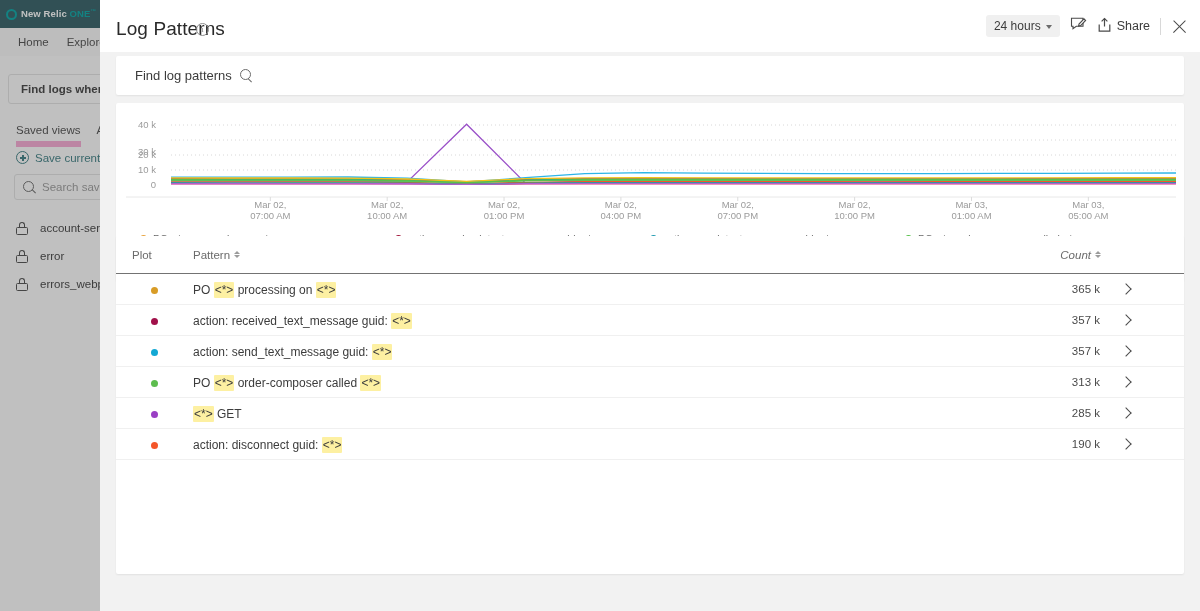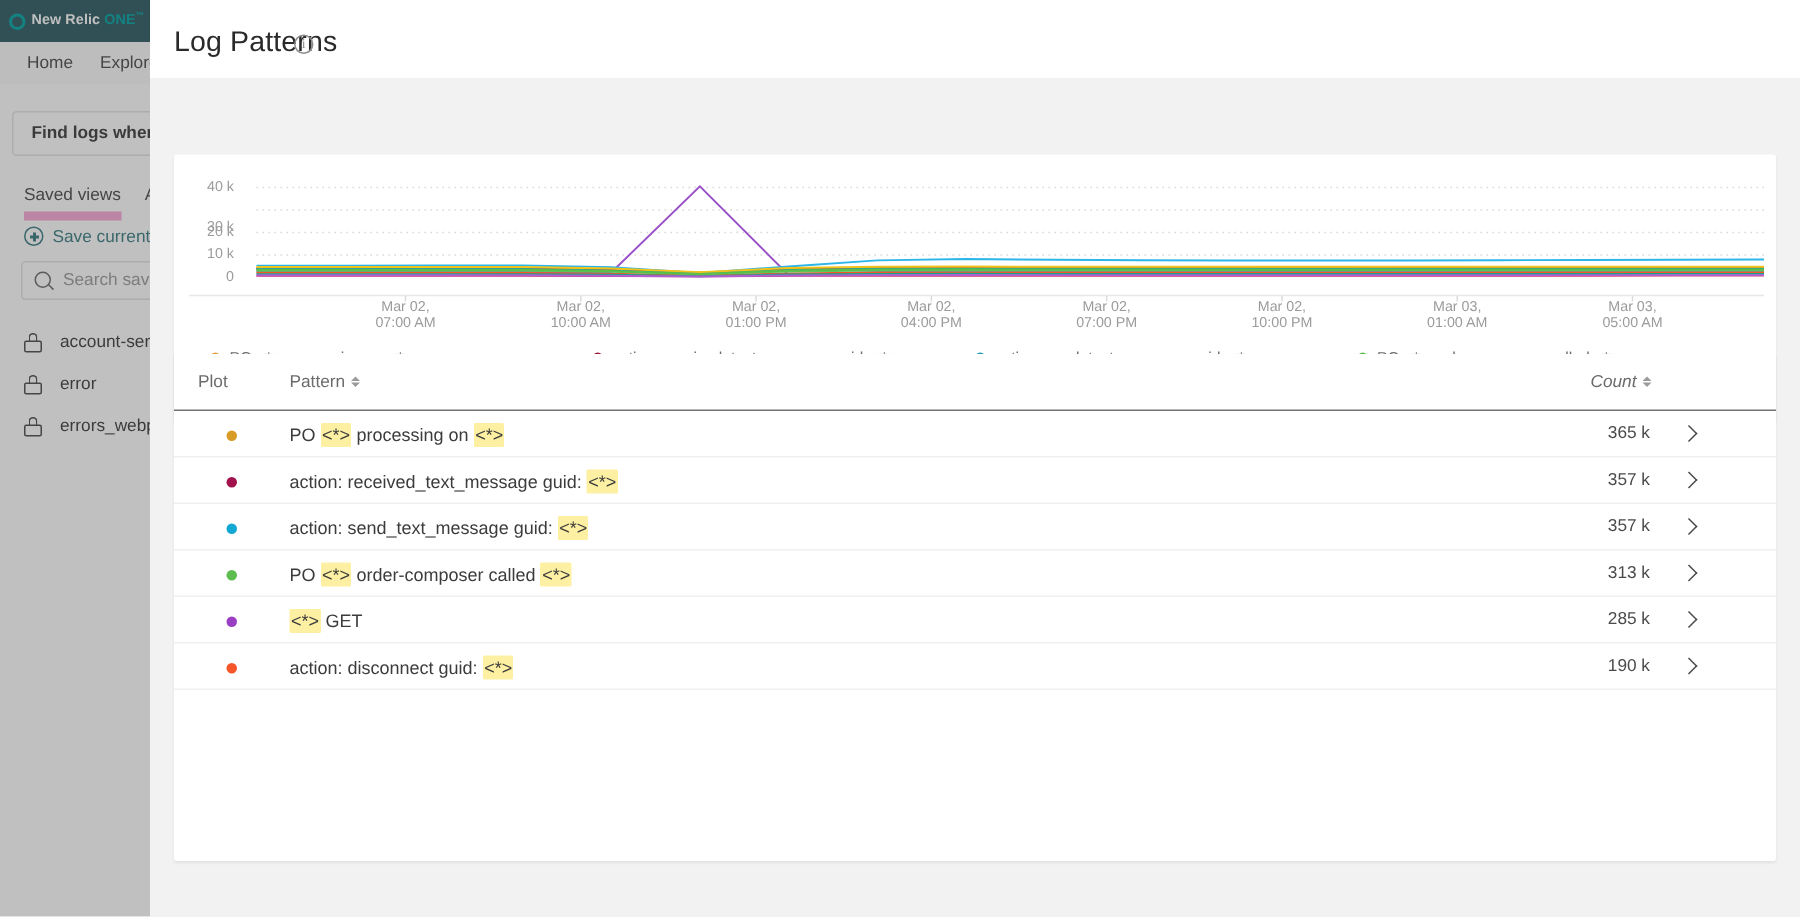--- a/index.html
+++ b/index.html
@@ -297,22 +297,50 @@
 
     <div class="dim-overlay"></div>
   </div>
 
   <div class="modal">
 
     <div class="modal-header">
       <div class="modal-title">Log Patterns</div>
       <div class="info-icon">i</div>
 
-    </div>
-
+      <div class="header-right">
+        <div class="time-pill">
+          <span>24 hours</span>
+          <span class="chev-down"></span>
+        </div>
+        <span>
+          <svg width="17" height="16" viewBox="0 0 17 16" fill="none">
+            <path d="M1.5 2.2h11.5v8H6.3L3 12.6V10.2H1.5z" stroke="#4a4a4a" stroke-width="1.1" fill="none"></path>
+            <path d="M10.6 9.6l5-5.1-1.6-1.6-5 5.1-.4 2z" stroke="#4a4a4a" stroke-width="1.1" fill="#fff"></path>
+          </svg>
+        </span>
+        <div class="icon-btn">
+          <span>
+            <svg width="15" height="16" viewBox="0 0 15 16" fill="none">
+              <path d="M7.5 1.5v8" stroke="#4a4a4a" stroke-width="1.2"></path>
+              <path d="M4.6 4.4L7.5 1.5l2.9 2.9" stroke="#4a4a4a" stroke-width="1.2" fill="none"></path>
+              <path d="M2.2 7.6v6.6h10.6V7.6" stroke="#4a4a4a" stroke-width="1.2" fill="none"></path>
+            </svg>
+          </span>
+          <span>Share</span>
+        </div>
+        <span class="vdiv"></span>
+        <span class="close-x"></span>
+      </div>
+    </div>
+
+    <div class="card search-card">
+      <span class="label" title="Find log patterns">Find log patterns</span>
+      <span class="magnifier"></span>
+    </div>
 
     <div class="card chart-card">
       <div class="chart-area">
         <div id="y-labels">
             <div class="y-label" style="left: 10px; top: 76px;">0</div>
             <div class="y-label" style="left: 10px; top: 61px;">10 k</div>
             <div class="y-label" style="left: 10px; top: 46px;">20 k</div>
             <div class="y-label" style="left: 10px; top: 31px; margin-top: 12px;">30 k</div>
             <div class="y-label" style="left: 10px; top: 16px;">40 k</div>
           </div>

